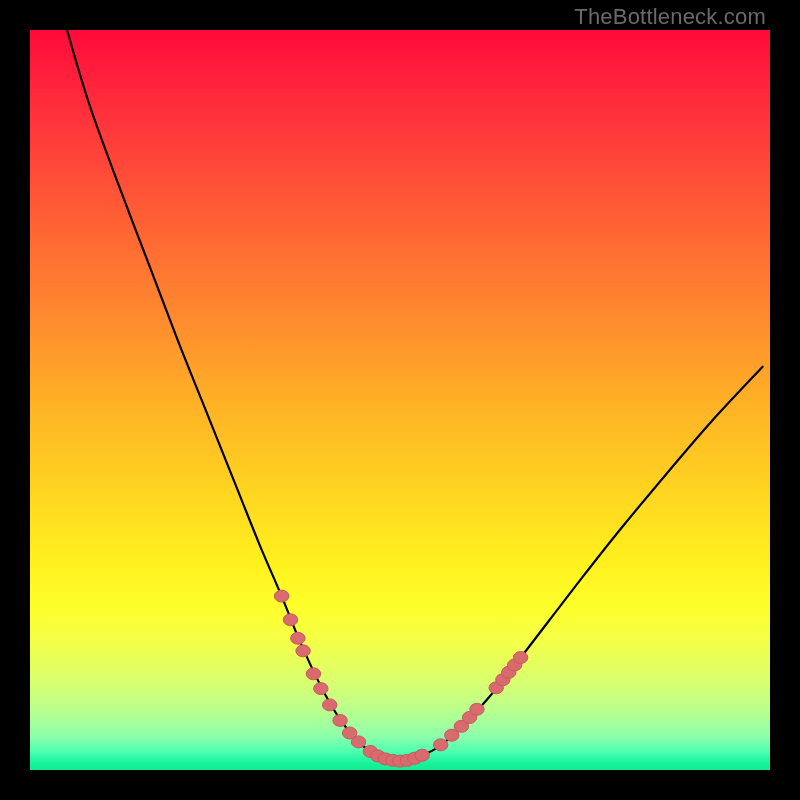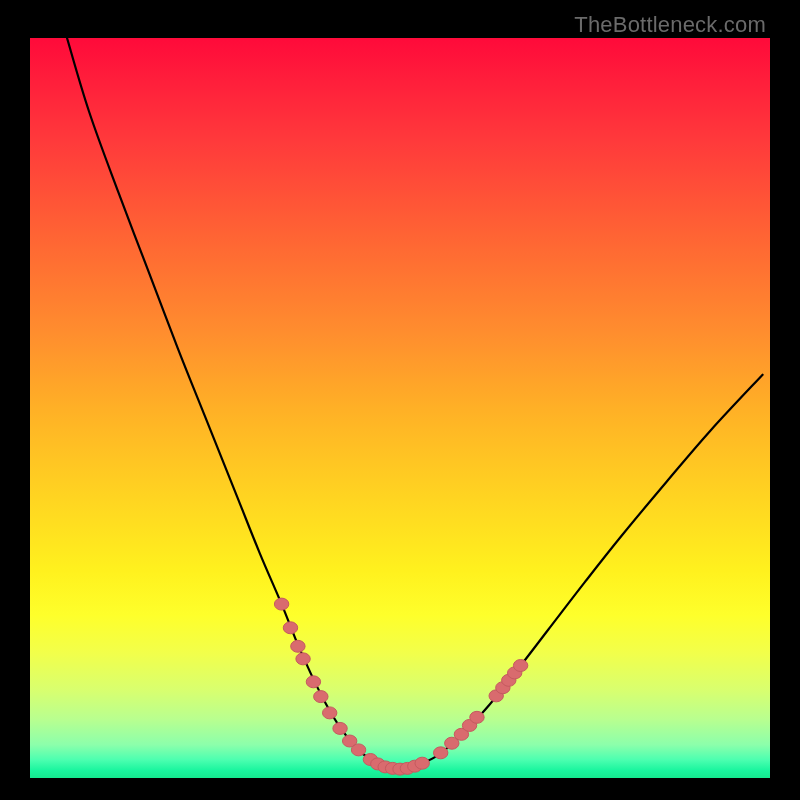--- a/index.html
+++ b/index.html
@@ -6,21 +6,21 @@
     margin: 0;
     padding: 0;
     width: 800px;
     height: 800px;
     overflow: hidden;
     background: #000;
     font-family: Arial, Helvetica, sans-serif;
   }
   .frame {
     position: absolute;
-    left: 0; top: 8px;
+    left: 0; top: 0;
     width: 800px; height: 612px;
     box-sizing: border-box;
   }
   .plot {
     position: absolute;
     left: 30px;
     top: 30px;
     width: 740px;
     height: 740px;
     overflow: hidden;

